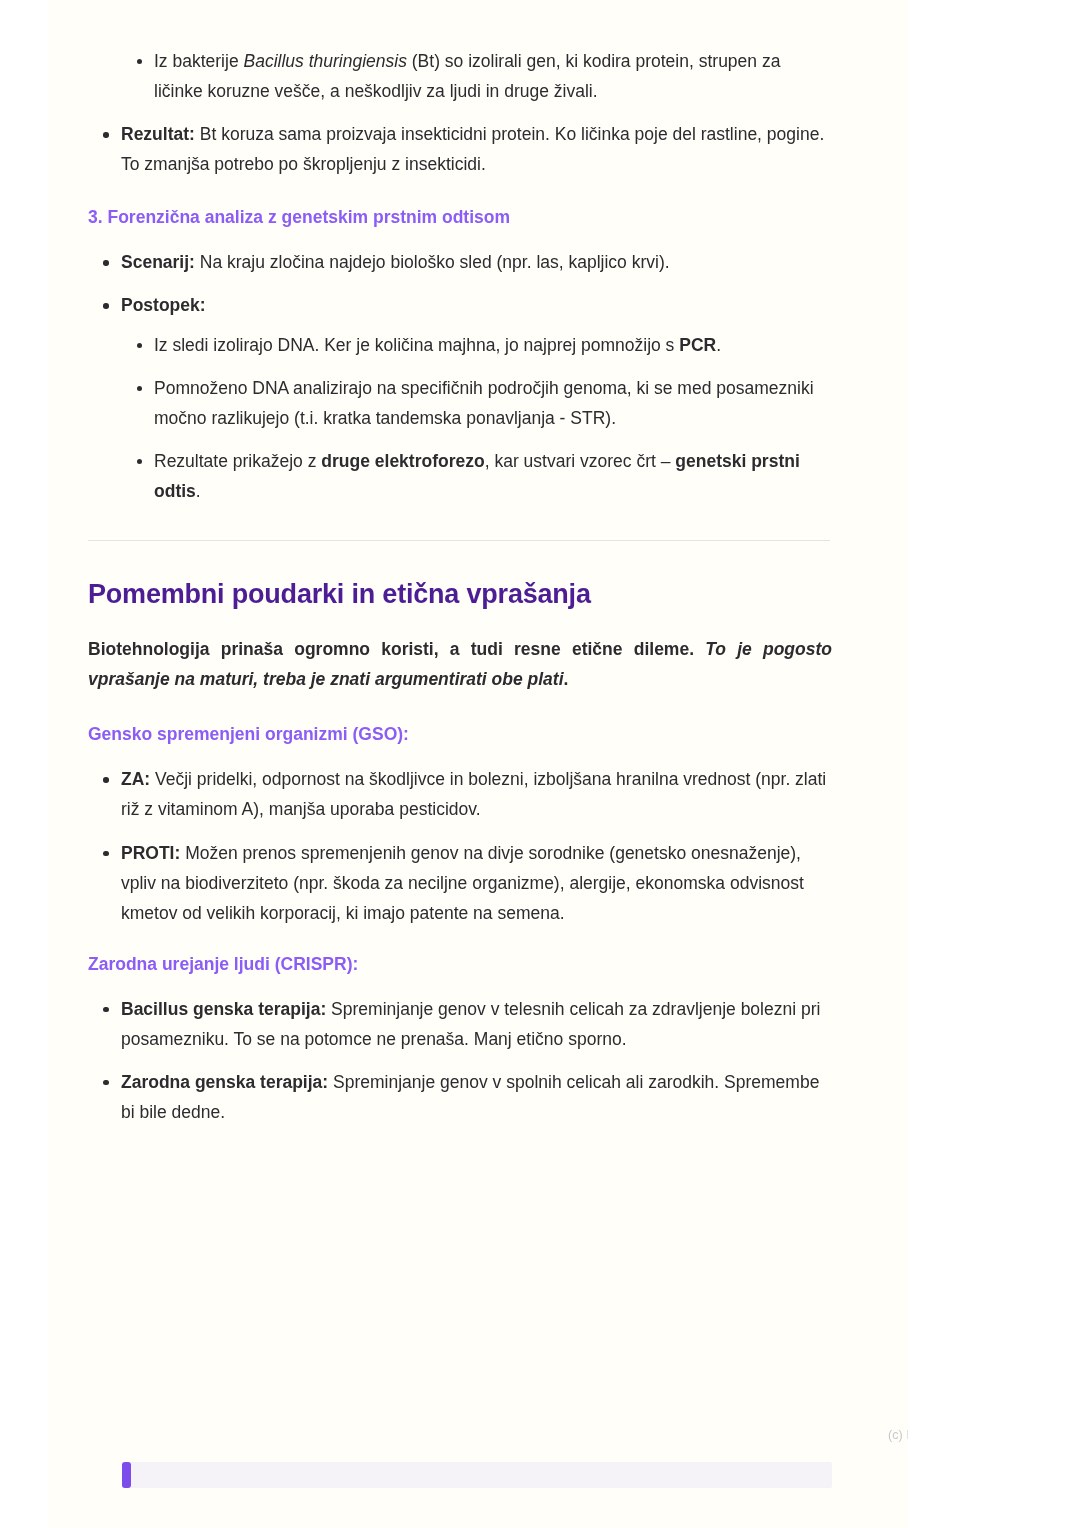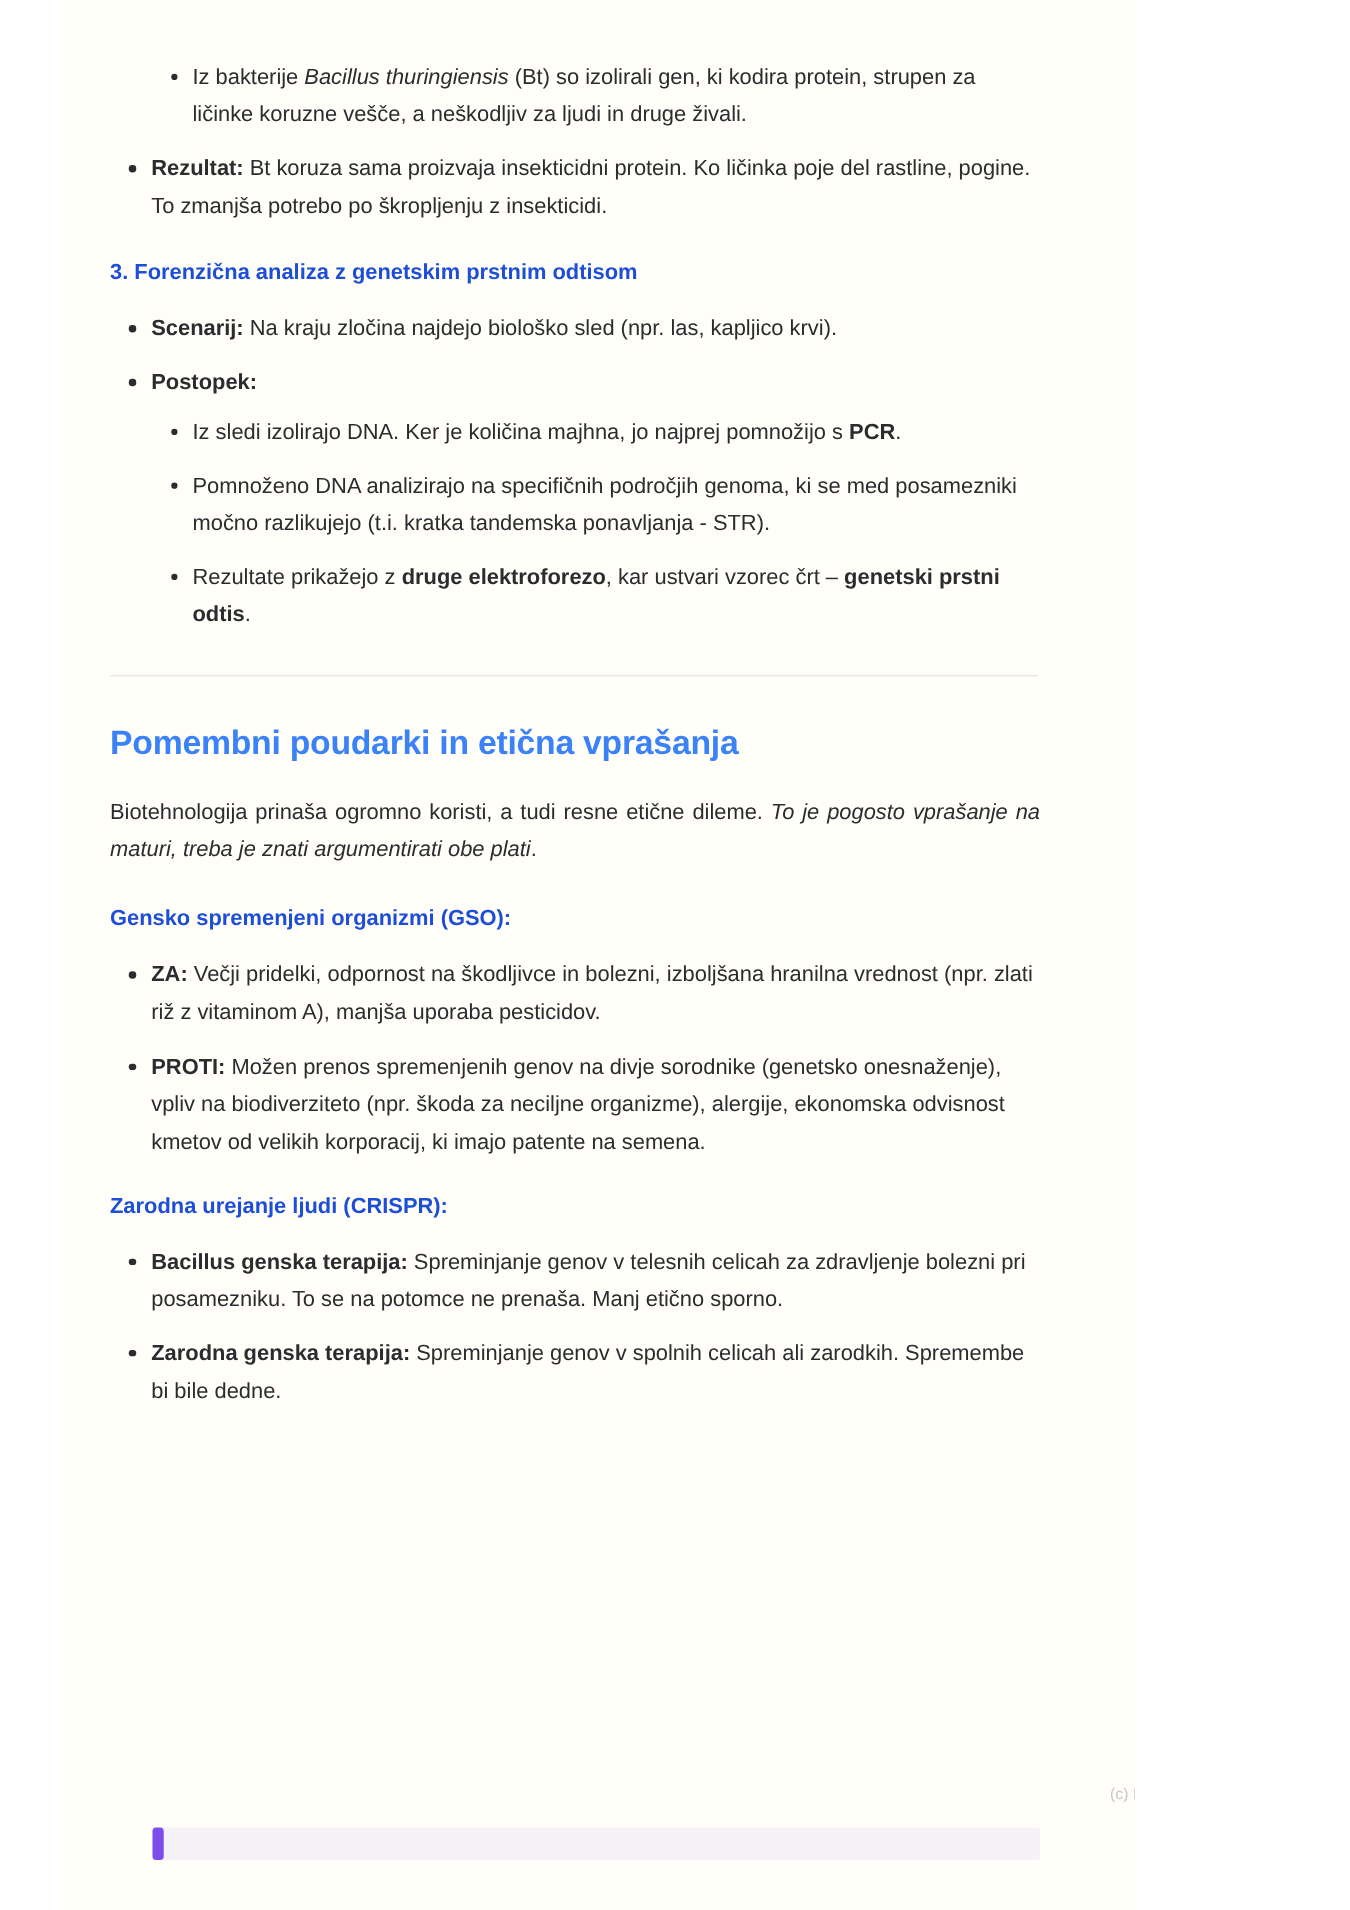--- a/index.html
+++ b/index.html
@@ -116,49 +116,50 @@
   .nested-wrap ul.lvl2 { margin-top: 0; }
 
   
   b, .b { font-weight: 700; }
   i, .i { font-style: italic; }
 
   
   .subhead {
     font-weight: 700;
     font-size: 17.5px;
-    color: #1d4ed8;
+    color: #8b5cf6;
     margin: 24px 0 16px 0;
     line-height: 1.6;
   }
   .subhead.tight { margin-top: 22px; }
 
   
   .divider {
     height: 1px;
     background: #e6e4e0;
     margin: 34px 0 36px 0;
     width: 742px;
   }
 
   
   .section-title {
-    color: #3b82f6;
+    color: #4c1d95;
     font-size: 27px;
     font-weight: 700;
     letter-spacing: -0.2px;
     margin: 0 0 22px 0;
     line-height: 1.3;
   }
 
   
   .para {
     margin: 0 0 26px 0;
     text-align: justify;
     line-height: 1.72;
+    font-weight: bold;
   }
 
   
   .copyright {
     position: absolute;
     left: 888px;
     top: 1428px;
     font-size: 12.5px;
     color: #c8c7cc;
     letter-spacing: 0.1px;

